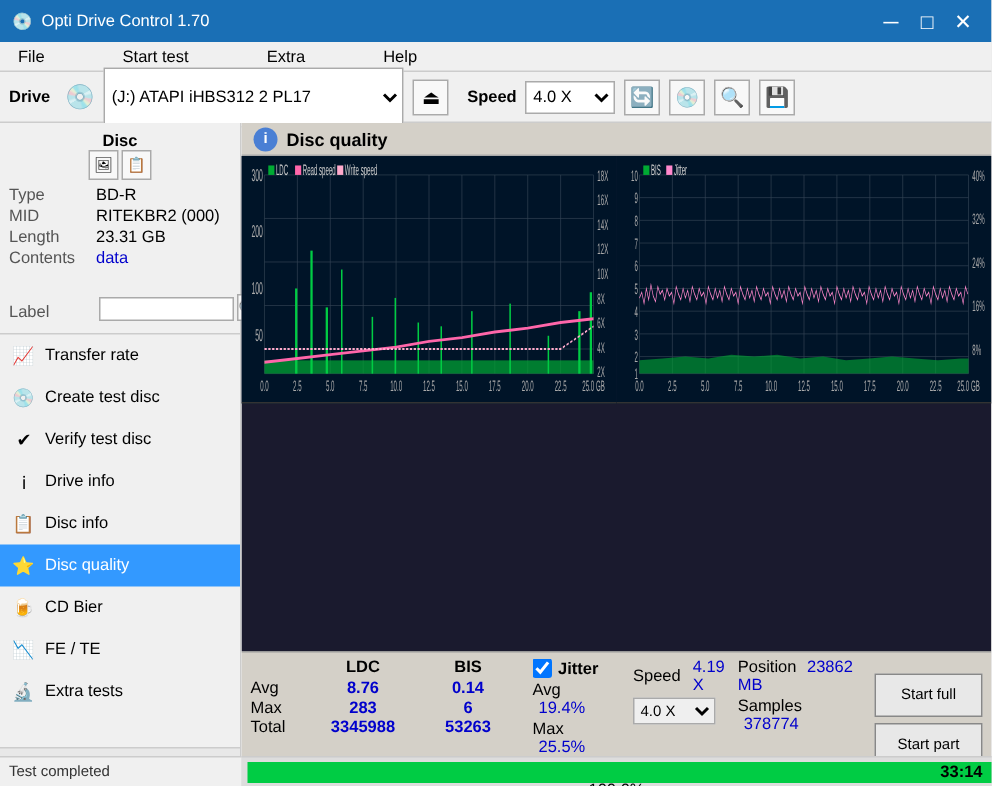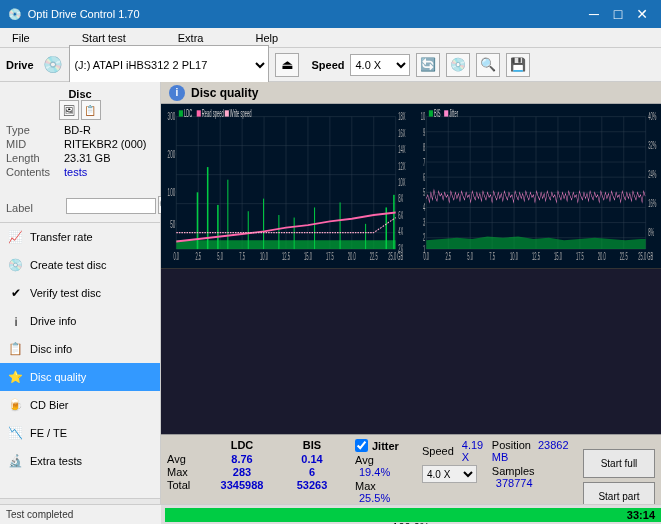--- a/index.html
+++ b/index.html
@@ -421,21 +421,21 @@
       <div class="disc-row">
         <span class="disc-row-label">MID</span>
         <span class="disc-row-value">RITEKBR2 (000)</span>
       </div>
       <div class="disc-row">
         <span class="disc-row-label">Length</span>
         <span class="disc-row-value">23.31 GB</span>
       </div>
       <div class="disc-row">
         <span class="disc-row-label">Contents</span>
-        <span class="disc-row-value blue">tests</span>
+        <span class="disc-row-value blue">data</span>
       </div>
       <div id="label-row">
         <span class="disc-row-label">Label</span>
         <input id="label-input" type="text" style="">
         <button class="label-btn">🔍</button>
       </div>
     </div>
 
     <div id="nav-list">
       <div class="nav-item">

